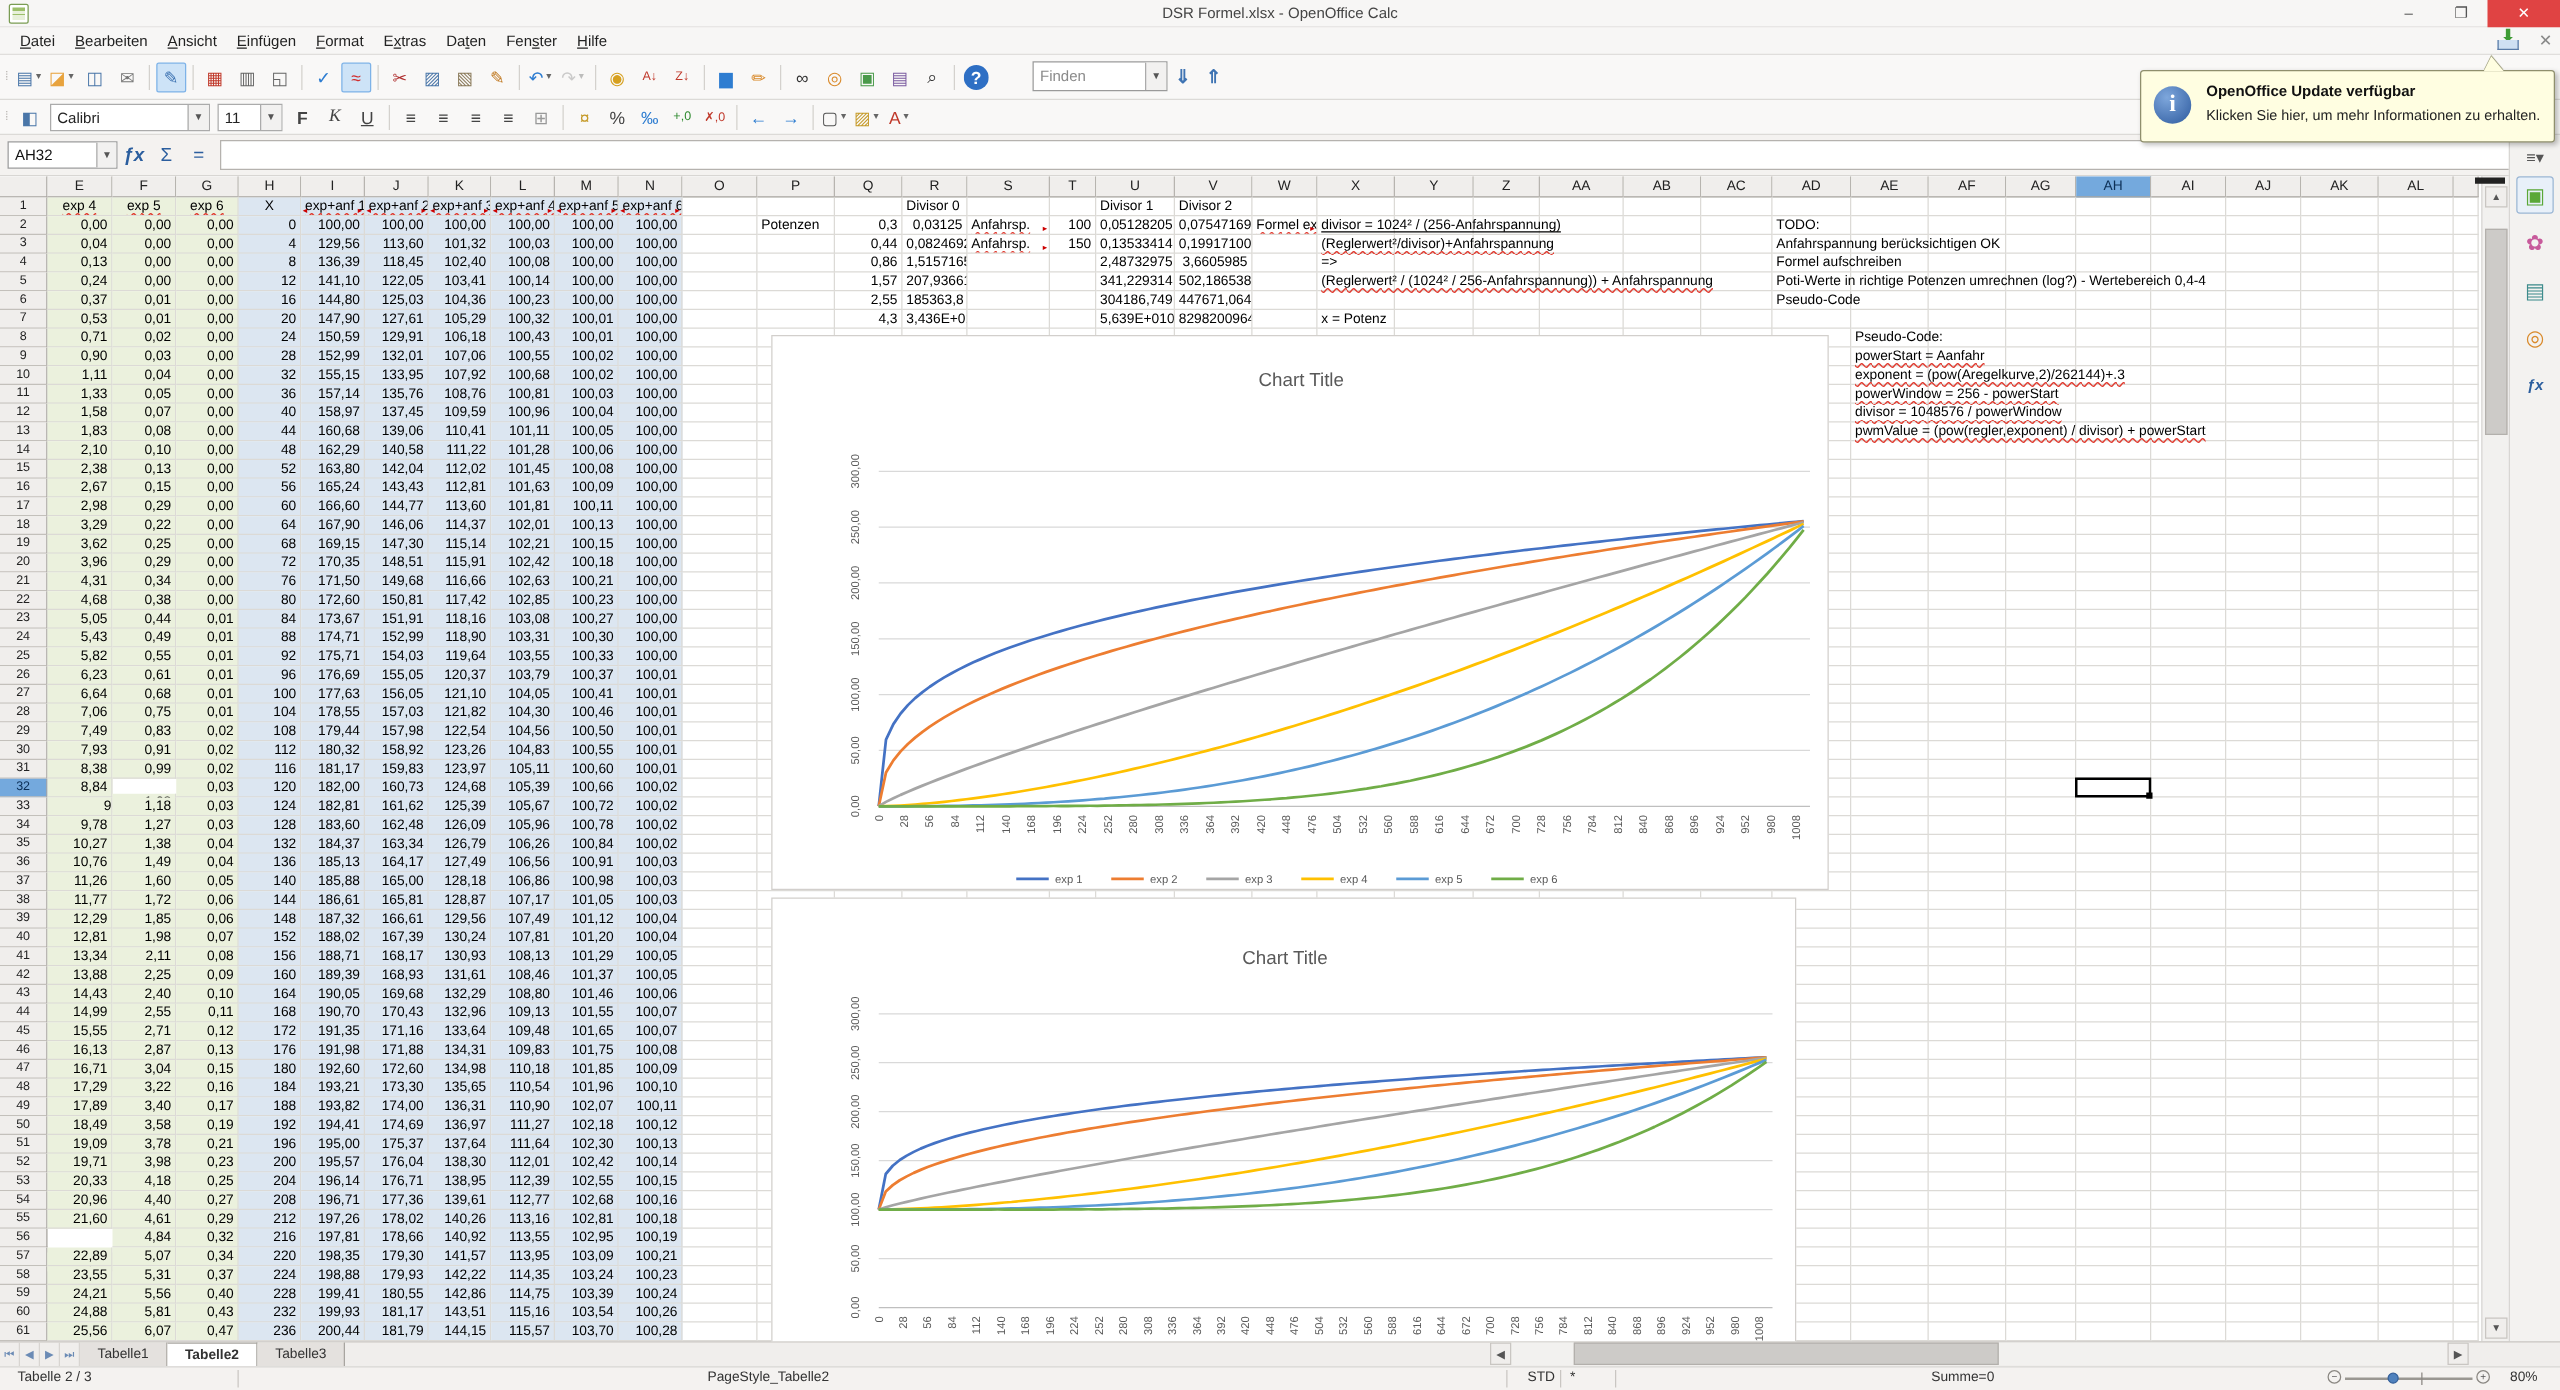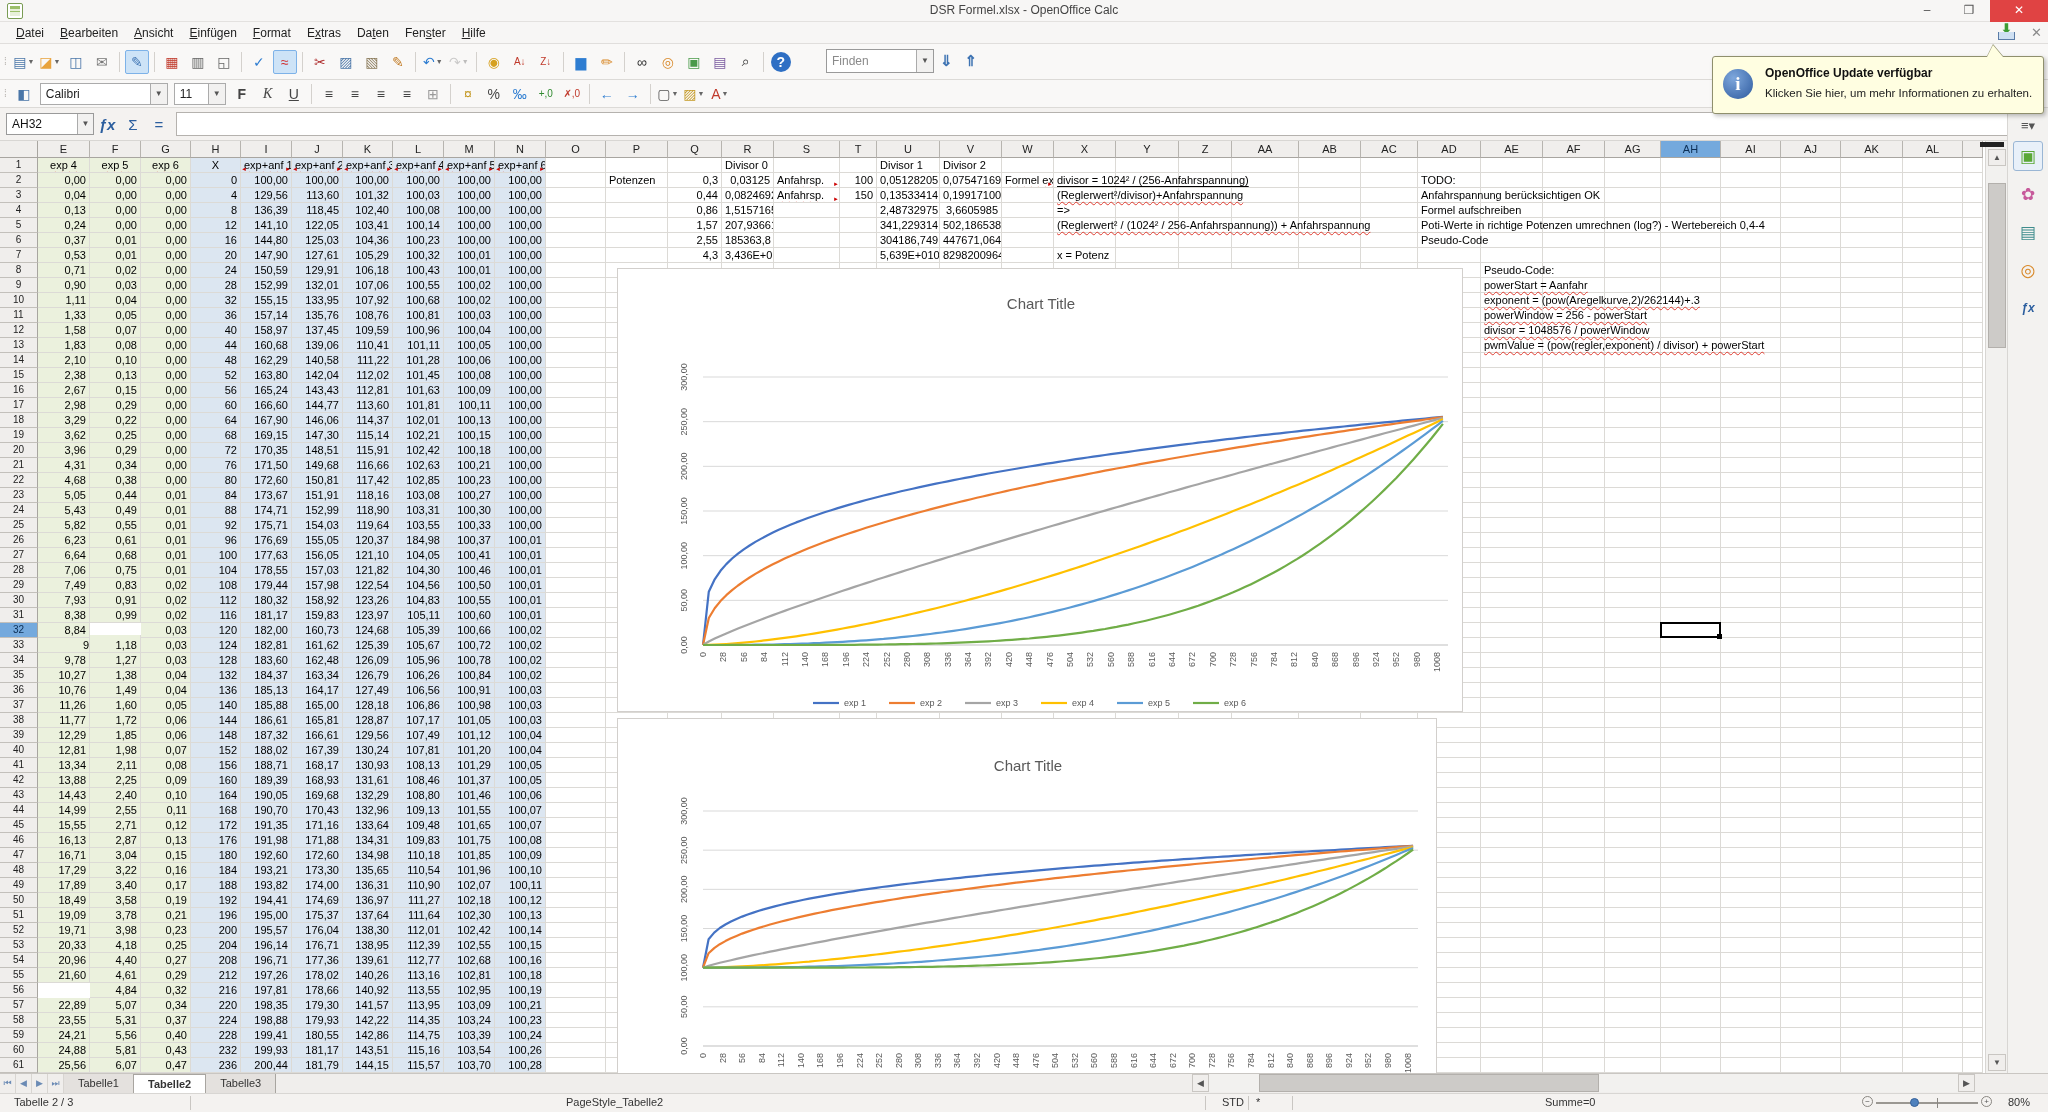--- a/index.html
+++ b/index.html
@@ -1330,21 +1330,21 @@
       </div>
       <div class="g-row">
         <div class="rowhdr">26</div>
         <div class="cell g num" style="width: 52px;">6,23</div>
         <div class="cell g num" style="width: 51px;">0,61</div>
         <div class="cell g num" style="width: 50px;">0,01</div>
         <div class="cell b num" style="width: 50px;">96</div>
         <div class="cell b num" style="width: 51px;">176,69</div>
         <div class="cell b num" style="width: 51px;">155,05</div>
         <div class="cell b num" style="width: 50px;">120,37</div>
-        <div class="cell b num" style="width: 51px;">184,98</div>
+        <div class="cell b num" style="width: 51px;">103,79</div>
         <div class="cell b num" style="width: 51px;">100,37</div>
         <div class="cell b num" style="width: 51px;">100,01</div>
         <div class="cell" style="width: 60px;"></div>
         <div class="cell" style="width: 62px;"></div>
         <div class="cell" style="width: 54px;"></div>
         <div class="cell" style="width: 52px;"></div>
         <div class="cell" style="width: 66px;"></div>
         <div class="cell" style="width: 37px;"></div>
         <div class="cell" style="width: 63px;"></div>
         <div class="cell" style="width: 62px;"></div>

